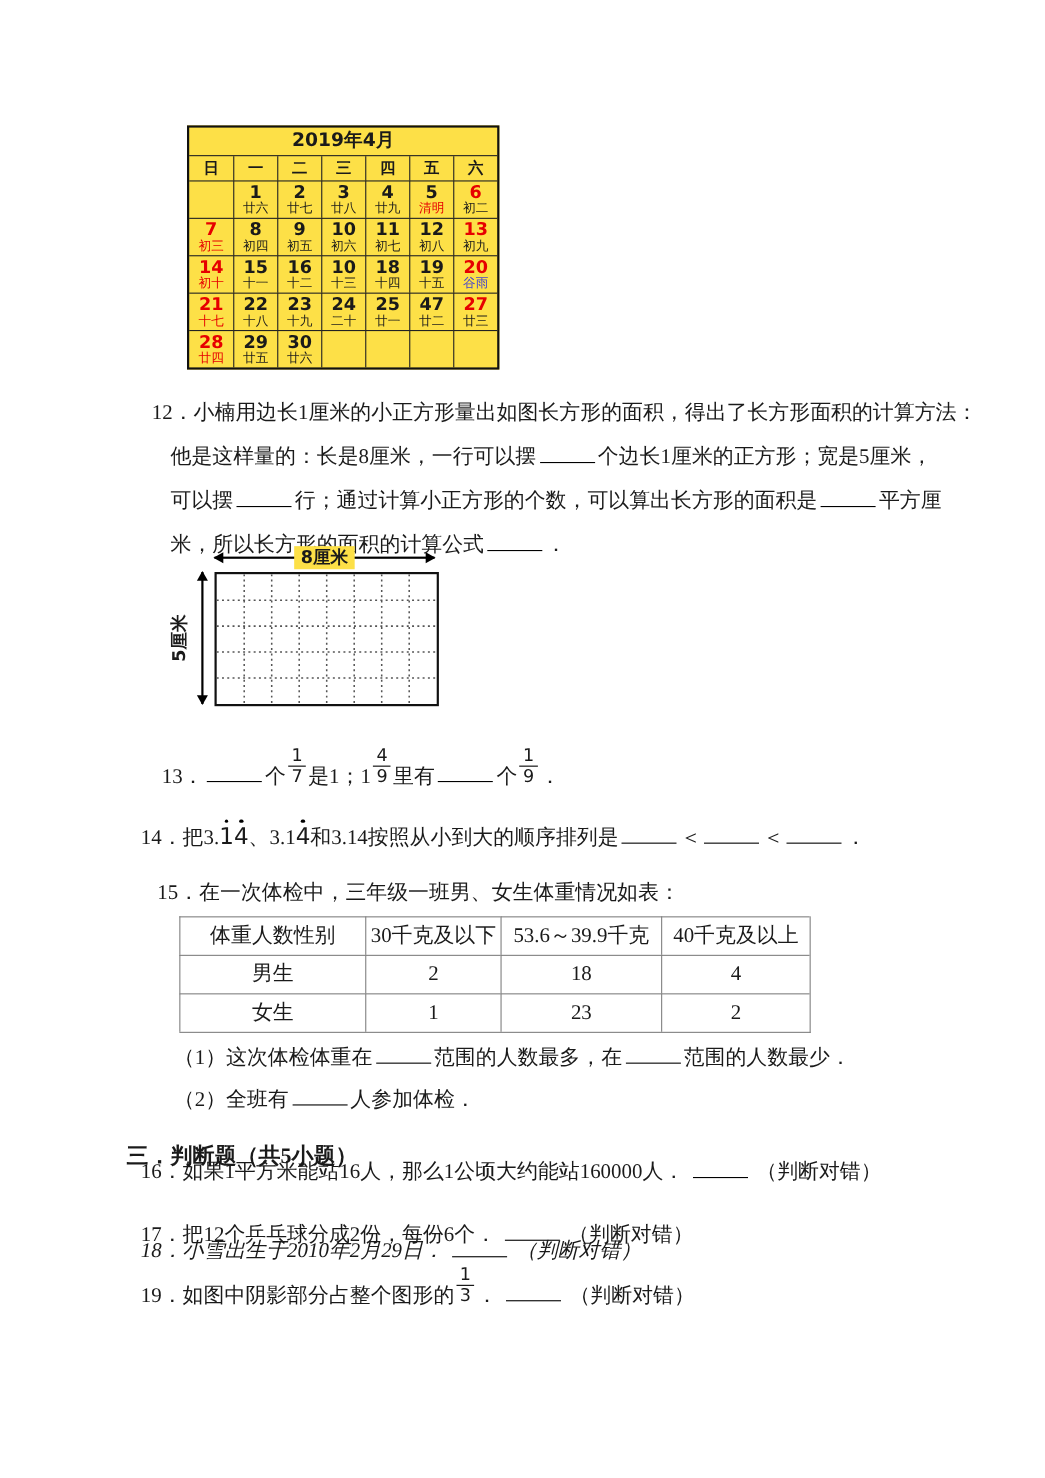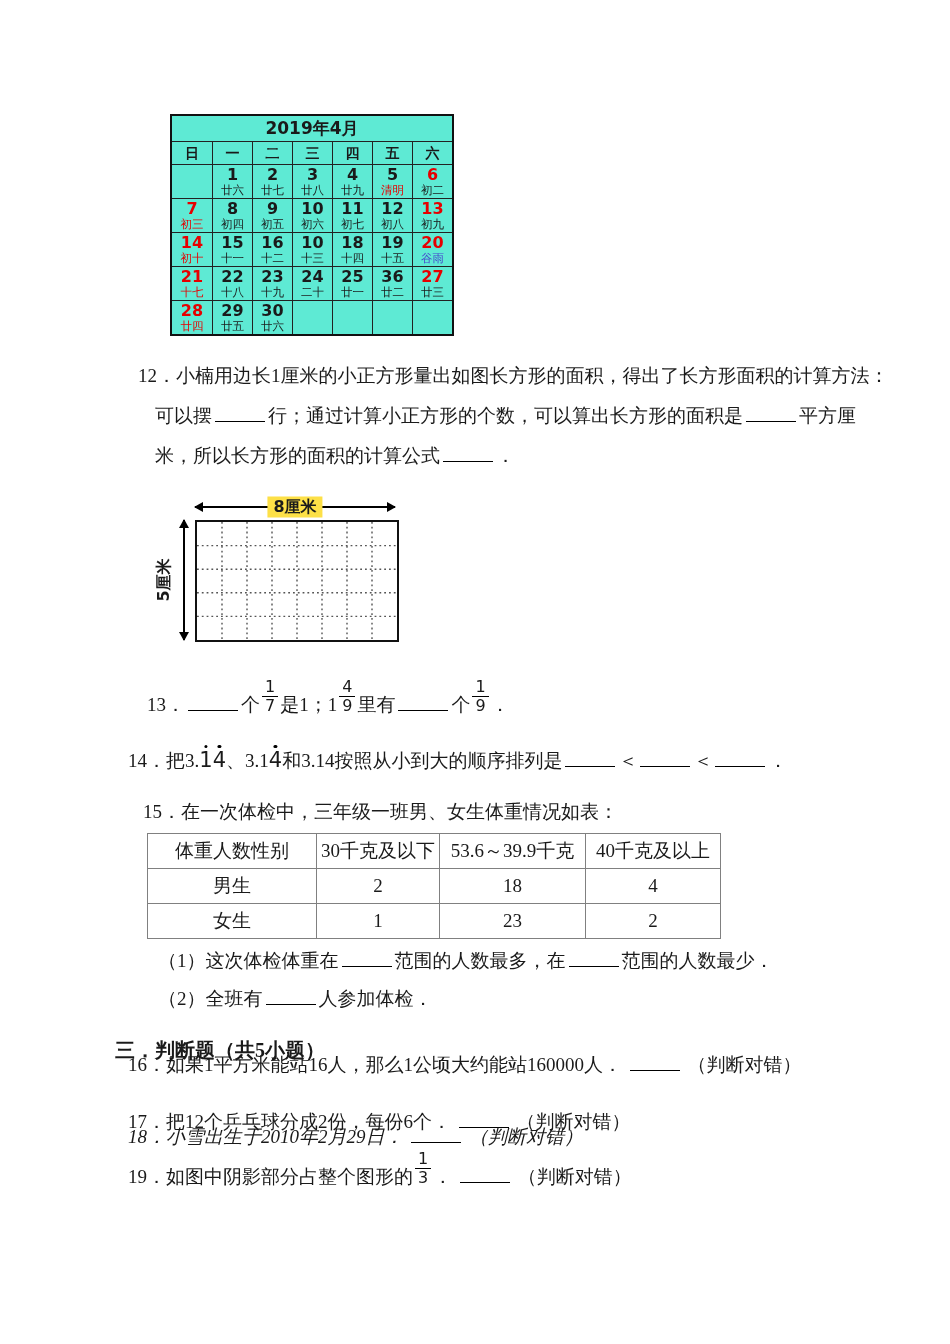--- a/index.html
+++ b/index.html
@@ -17,21 +17,21 @@
   
   .dnum{white-space:nowrap;text-decoration:underline;}
   .dchar{position:relative;display:inline-block;}
   .dchar.big{font-family:"DejaVu Sans",sans-serif;font-size:21px;line-height:1;}
   .dchar.dot::before{content:"";position:absolute;top:-5px;left:50%;transform:translateX(-50%);
         width:3.2px;height:3.2px;border-radius:50%;background:#000;}
   
   #q12 .pline{line-height:40px;white-space:nowrap;}
   #q12 .pline.indent{padding-left:17px;}
   
-  #calendar{width:280px;border:2px solid #111;background:#5eead4;font-family:"DejaVu Sans",sans-serif;}
+  #calendar{width:280px;border:2px solid #111;background:#fde047;font-family:"DejaVu Sans",sans-serif;}
   .cal-title{height:25px;line-height:25px;text-align:center;font-weight:bold;font-size:17px;border-bottom:1px solid #222;}
   .cal-week{display:grid;grid-template-columns:repeat(7,1fr);}
   .cal-week .wd{height:22px;line-height:22px;text-align:center;font-weight:bold;font-size:14px;border-left:1px solid #222;}
   .cal-week .wd:first-child{border-left:none;}
   .cal-row{display:grid;grid-template-columns:repeat(7,1fr);}
   .cal-cell{height:33px;text-align:center;border-left:1px solid #222;border-top:1px solid #222;overflow:hidden;}
   .cal-cell:first-child{border-left:none;}
   .cal-cell .num{font-size:16px;font-weight:bold;line-height:18px;padding-top:1px;}
   .cal-cell .lun{font-size:11.5px;line-height:13px;font-family:"Liberation Serif","DejaVu Serif",serif;}
   .c-red{color:#e60000;}
@@ -176,21 +176,21 @@
       </div>
       <div class="cal-cell">
         <div class="num">24</div>
         <div class="lun">二十</div>
       </div>
       <div class="cal-cell">
         <div class="num">25</div>
         <div class="lun">廿一</div>
       </div>
       <div class="cal-cell">
-        <div class="num">36</div>
+        <div class="num">47</div>
         <div class="lun">廿二</div>
       </div>
       <div class="cal-cell">
         <div class="num c-red">27</div>
         <div class="lun">廿三</div>
       </div>
     </div>
     <div class="cal-row">
       <div class="cal-cell">
         <div class="num c-red">28</div>
@@ -218,20 +218,21 @@
       </div>
       <div class="cal-cell">
         <div class="num"></div>
         <div class="lun"></div>
       </div>
     </div>
   </div>
 
 <div id="q12" class="abs" style="left:138px;top:356px;">
     <div class="pline"><span class="txt">12．小楠用边长1厘米的小正方形量出如图长方形的面积，得出了长方形面积的计算方法：</span></div>
+    <div class="pline indent"><span class="txt">他是这样量的：长是8厘米，一行可以摆</span><span class="blank"></span><span class="txt">个边长1厘米的正方形；宽是5厘米，</span></div>
     <div class="pline indent"><span class="txt">可以摆</span><span class="blank"></span><span class="txt">行；通过计算小正方形的个数，可以算出长方形的面积是</span><span class="blank"></span><span class="txt">平方厘</span></div>
     <div class="pline indent"><span class="txt">米，所以长方形的面积的计算公式</span><span class="blank"></span><span class="txt">．</span></div>
   </div>
 
 <div id="figure" class="abs" style="left:150px;top:496px;">
   <div class="harrow">
     <span class="hlabel">8厘米</span>
   </div>
   <div class="varrow"></div>
   <span class="vlabel">5厘米</span>
@@ -253,21 +254,21 @@
     </svg>
   </div>
 </div>
 
 <div id="q13" class="abs line" style="left:147px;top:678px;"><span class="txt">13．</span><span class="blank"></span><span class="txt">个</span><span class="frac"><span class="fnum">1</span><span class="fden">7</span></span><span class="txt">是1；1</span><span class="frac"><span class="fnum">4</span><span class="fden">9</span></span><span class="txt">里有</span><span class="blank"></span><span class="txt">个</span><span class="frac"><span class="fnum">1</span><span class="fden">9</span></span><span class="txt">．</span></div>
 
 <div id="q14" class="abs line" style="left:128px;top:748px;"><span class="txt">14．把</span><span class="dnum"><span class="dchar">3.</span><span class="dchar big dot">1</span><span class="dchar big dot">4</span></span><span class="txt">、</span><span class="dnum"><span class="dchar">3.1</span><span class="dchar big dot">4</span></span><span class="txt">和3.14按照从小到大的顺序排列是</span><span class="blank"></span><span class="txt">＜</span><span class="blank"></span><span class="txt">＜</span><span class="blank"></span><span class="txt">．</span></div>
 
 <div id="q15i" class="abs line" style="left:127px;top:800px;margin-left:16px;"><span class="txt">15．在一次体检中，三年级一班男、女生体重情况如表：</span></div>
 
-<div id="wtable" class="abs" style="left:147px;top:833px;">
+<div id="wtable" class="abs" style="left:163px;top:833px;">
     <div class="tr">
       <div class="tc">体重人数性别</div>
       <div class="tc">30千克及以下</div>
       <div class="tc">53.6～39.9千克</div>
       <div class="tc">40千克及以上</div>
     </div>
     <div class="tr">
       <div class="tc">男生</div>
       <div class="tc">2</div>
       <div class="tc">18</div>

